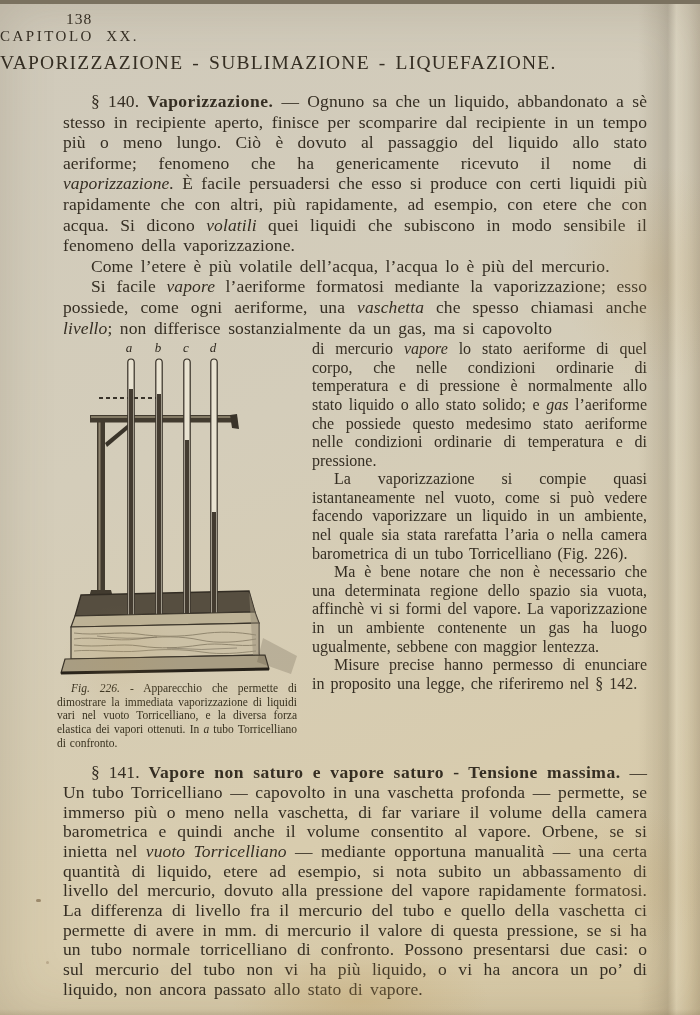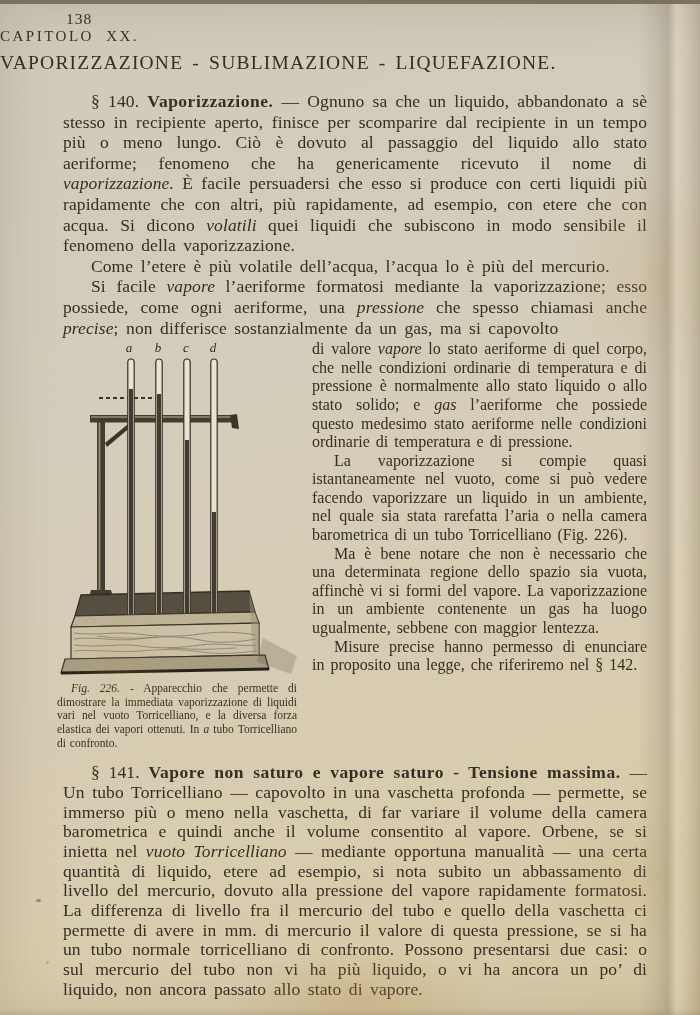--- a/index.html
+++ b/index.html
@@ -59,21 +59,21 @@
   <div class="speck speck2"></div>
 
   <div class="pagenum">138</div>
   <div class="chapter">CAPITOLO XX.</div>
   <h1 class="title">VAPORIZZAZIONE - SUBLIMAZIONE - LIQUEFAZIONE.</h1>
 
   <div class="content">
 
     <p class="para ind"><span>§ 140. </span><span class="b">Vaporizzazione.</span><span> — Ognuno sa che un liquido, abbandonato a sè stesso in recipiente aperto, finisce per scomparire dal recipiente in un tempo più o meno lungo. Ciò è dovuto al passaggio del liquido allo stato aeriforme; fenomeno che ha genericamente ricevuto il nome di </span><span class="i">vaporizzazione.</span><span> È facile persuadersi che esso si produce con certi liquidi più rapidamente che con altri, più rapidamente, ad esempio, con etere che con acqua. Si dicono </span><span class="i">volatili</span><span> quei liquidi che subiscono in modo sensibile il fenomeno della vaporizzazione.</span></p>
     <p class="para ind"><span>Come l’etere è più volatile dell’acqua, l’acqua lo è più del mercurio.</span></p>
-    <p class="para ind"><span>Si facile </span><span class="i">vapore</span><span> l’aeriforme formatosi mediante la vaporizzazione; esso possiede, come ogni aeriforme, una </span><span class="i">pressione</span><span> che spesso chiamasi anche </span><span class="i">precise</span><span>; non differisce sostanzialmente da un gas, ma si capovolto</span></p>
+    <p class="para ind"><span>Si facile </span><span class="i">vapore</span><span> l’aeriforme formatosi mediante la vaporizzazione; esso possiede, come ogni aeriforme, una </span><span class="i">vaschetta</span><span> che spesso chiamasi anche </span><span class="i">livello</span><span>; non differisce sostanzialmente da un gas, ma si capovolto</span></p>
 
     <div class="cols">
 
       <div class="fig-col">
         <figure>
           <svg width="240" height="335" viewBox="0 0 240 335" xmlns="http://www.w3.org/2000/svg">
 
             <g>
               <line x1="42" y1="58" x2="102" y2="58" stroke="#39332a" stroke-width="2" stroke-dasharray="4 3"></line>
             </g>
@@ -130,21 +130,21 @@
               <text x="101" y="12">b</text>
               <text x="129" y="12">c</text>
               <text x="156" y="12">d</text>
             </g>
           </svg>
           <figcaption><span class="i">Fig. 226.</span><span> - Apparecchio che permette di dimostrare la immediata vaporizzazione di liquidi vari nel vuoto Torricelliano, e la diversa forza elastica dei vapori ottenuti. In </span><span class="i">a</span><span> tubo Torricelliano di confronto.</span></figcaption>
         </figure>
       </div>
 
       <div class="text-col">
-        <p><span>di valore </span><span class="i">vapore</span><span> lo stato aeriforme di quel corpo, che nelle condizioni ordinarie di temperatura e di pressione è normalmente allo stato liquido o allo stato solido; e </span><span class="i">gas</span><span> l’aeriforme che possiede questo medesimo stato aeriforme nelle condizioni ordinarie di temperatura e di pressione.</span></p>
+        <p><span>di mercurio </span><span class="i">vapore</span><span> lo stato aeriforme di quel corpo, che nelle condizioni ordinarie di temperatura e di pressione è normalmente allo stato liquido o allo stato solido; e </span><span class="i">gas</span><span> l’aeriforme che possiede questo medesimo stato aeriforme nelle condizioni ordinarie di temperatura e di pressione.</span></p>
         <p class="ind"><span>La vaporizzazione si compie quasi istantaneamente nel vuoto, come si può vedere facendo vaporizzare un liquido in un ambiente, nel quale sia stata rarefatta l’aria o nella camera barometrica di un tubo Torricelliano (Fig. 226).</span></p>
         <p class="ind"><span>Ma è bene notare che non è necessario che una determinata regione dello spazio sia vuota, affinchè vi si formi del vapore. La vaporizzazione in un ambiente contenente un gas ha luogo ugualmente, sebbene con maggior lentezza.</span></p>
         <p class="ind"><span>Misure precise hanno permesso di enunciare in proposito una legge, che riferiremo nel § 142.</span></p>
       </div>
 
     </div>
 
     <p class="para ind p141"><span>§ 141. </span><span class="b">Vapore non saturo e vapore saturo - Tensione massima.</span><span> — Un tubo Torricelliano — capovolto in una vaschetta profonda — permette, se immerso più o meno nella vaschetta, di far variare il volume della camera barometrica e quindi anche il volume consentito al vapore. Orbene, se si inietta nel </span><span class="i">vuoto Torricelliano</span><span> — mediante opportuna manualità — una certa quantità di liquido, etere ad esempio, si nota subito un abbassamento di livello del mercurio, dovuto alla pressione del vapore rapidamente formatosi. La differenza di livello fra il mercurio del tubo e quello della vaschetta ci permette di avere in mm. di mercurio il valore di questa pressione, se si ha un tubo normale torricelliano di confronto. Possono presentarsi due casi: o sul mercurio del tubo non vi ha più liquido, o vi ha ancora un po’ di liquido, non ancora passato allo stato di vapore.</span></p>
 
   </div>

